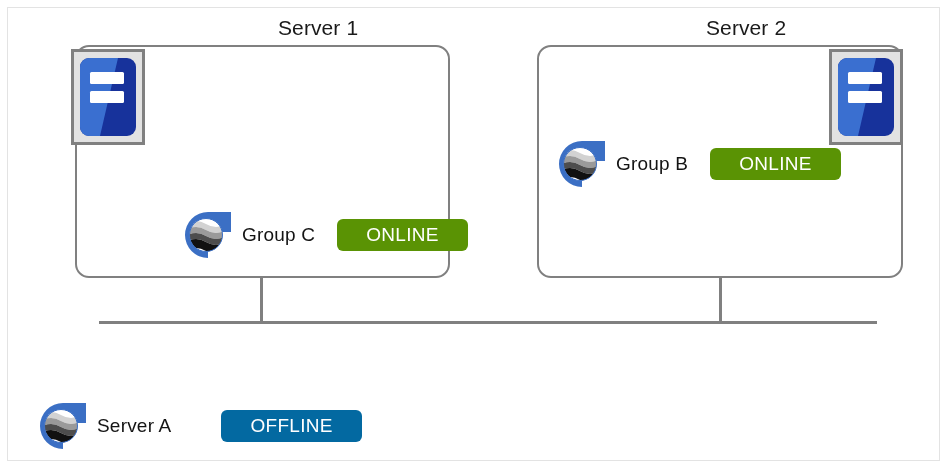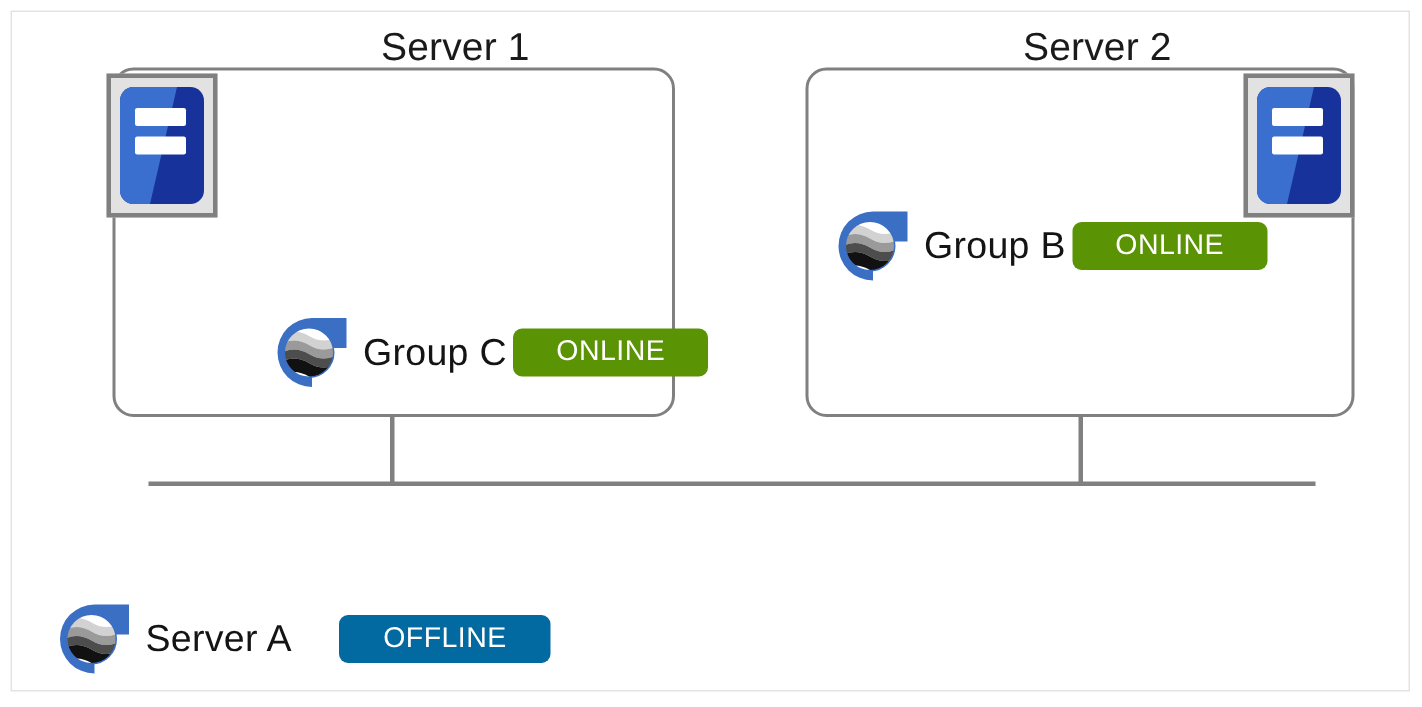--- a/index.html
+++ b/index.html
@@ -27,24 +27,25 @@
     width: 933px;
     height: 454px;
     border: 1px solid #e3e3e3;
     box-sizing: border-box;
     pointer-events: none;
   }
 
   
   .server-title {
     position: absolute;
-    font-size: 26px;
+    font-size: 21px;
     color: #1a1a1a;
     white-space: nowrap;
     letter-spacing: 0.1px;
+    margin-left: 24px;
   }
   #server1-title { left: 254px; top: 16px; }
   #server2-title { left: 682px; top: 16px; }
 
   
   .server-box {
     position: absolute;
     background: #ffffff;
     border: 2px solid #808080;
     border-radius: 14px;
@@ -95,24 +96,24 @@
   }
   #group-c-row { left: 182px; top: 209px; }
   #group-b-row { left: 556px; top: 138px; }
   #group-a-row { left: 37px;  top: 400px; }
 
   .group-logo {
     flex: 0 0 auto;
     display: block;
   }
   .group-label {
-    font-size: 25px;
+    font-size: 19px;
     color: #141414;
     margin-left: 8px;
-    margin-right: 4px;
+    margin-right: 22px;
     letter-spacing: 0.2px;
   }
   .status-badge {
     display: inline-flex;
     align-items: center;
     justify-content: center;
     height: 32px;
     padding: 0 29px;
     border-radius: 6px;
     font-size: 19px;

